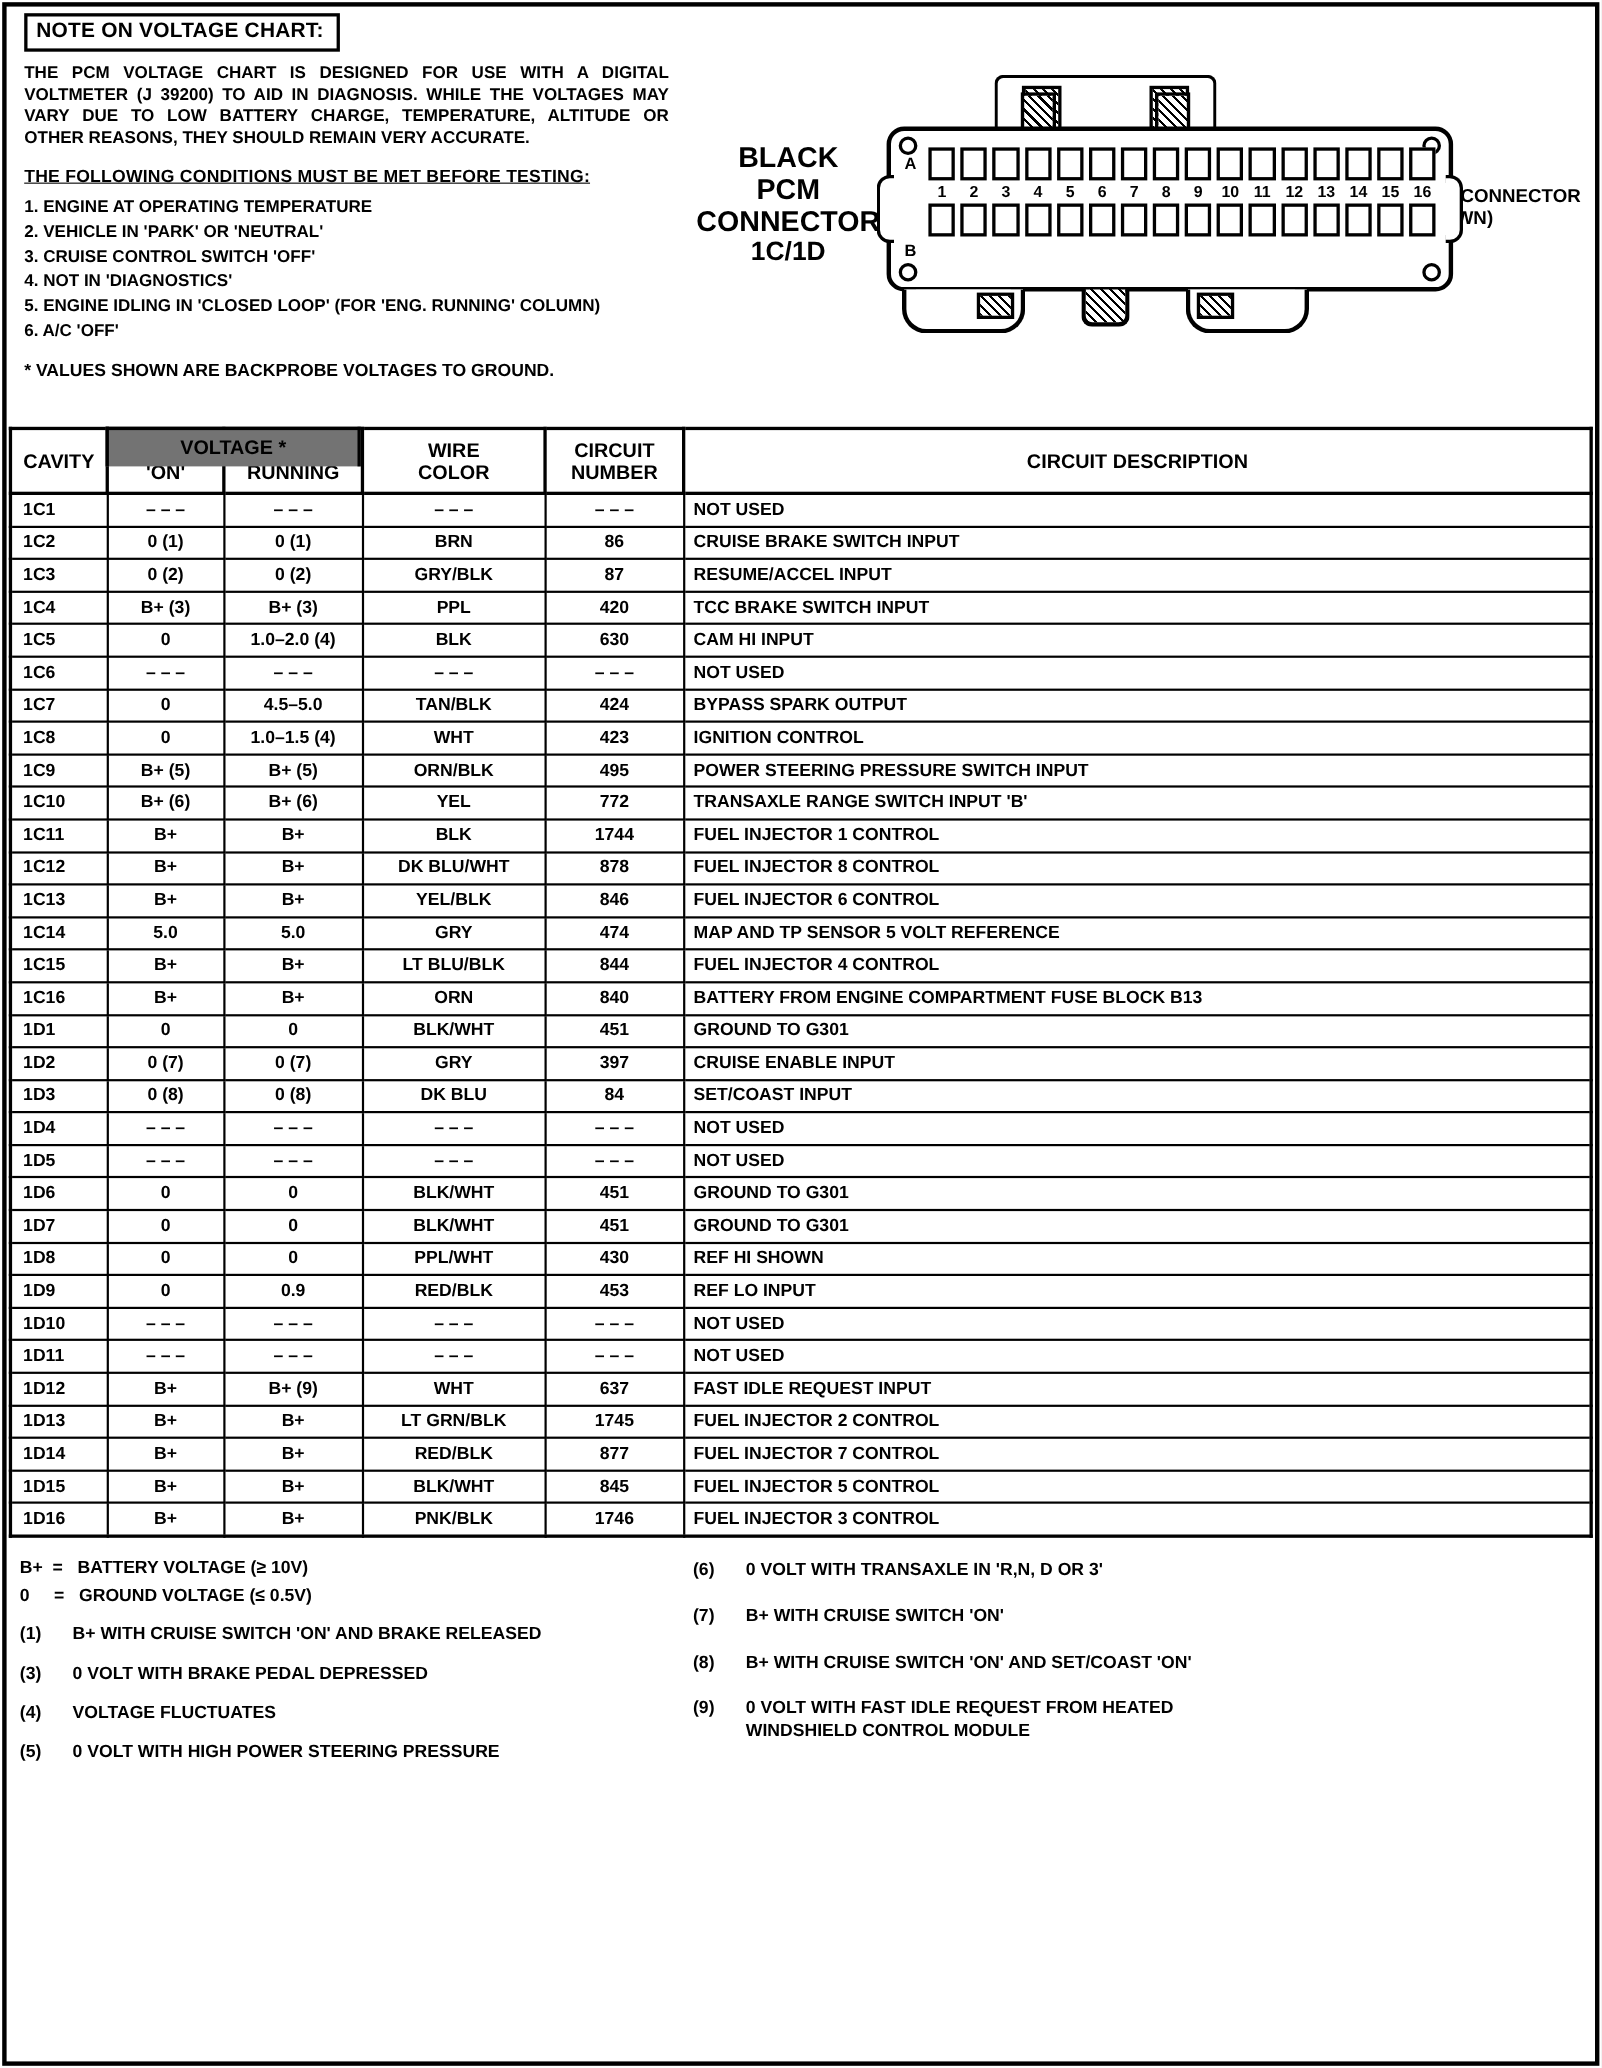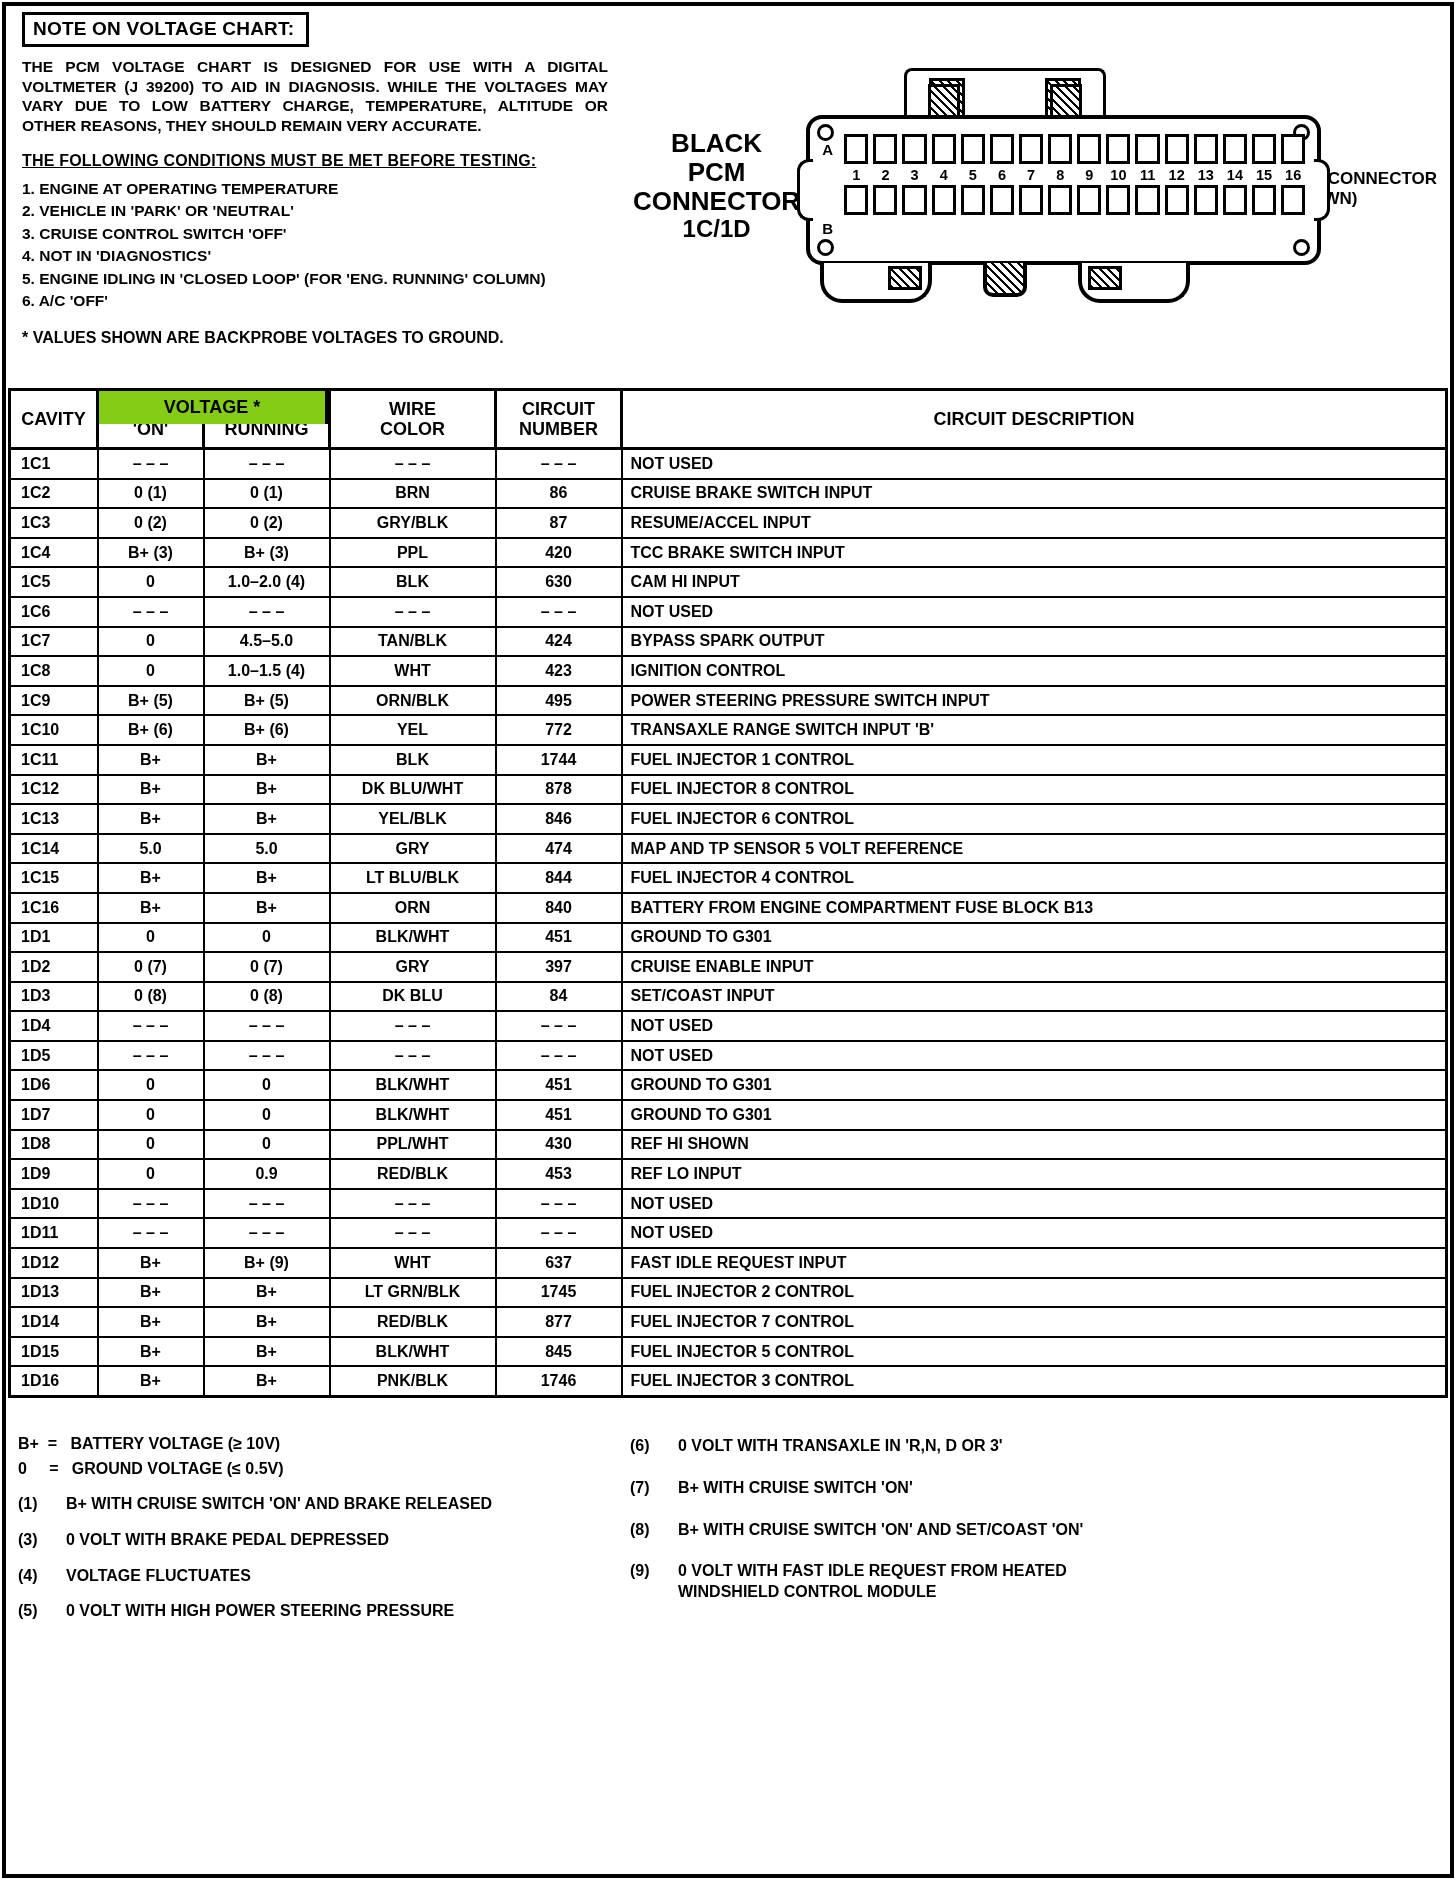--- a/index.html
+++ b/index.html
@@ -64,34 +64,34 @@
   .tab-small { position:absolute; top:195px; left:50%; transform:translateX(-50%); width:44px; height:34px;
     border:4px solid #000; border-top:none; border-radius:0 0 10px 10px;
     background:repeating-linear-gradient(45deg,#000 0 2px,#fff 2px 6px); box-sizing:border-box; }
 
   .conn-caption { margin-top:14px; font-size:17px; text-align:center; }
 
   
   .table-wrap { position:relative; margin:4px 8px 0 8px; }
   .voltage-box { position:absolute; top:0; left:88px; width:232px; height:36px;
     border:3px solid #000; border-bottom:none; box-sizing:border-box;
-    display:flex; align-items:center; justify-content:center; font-size:18px; background:#84cc16; }
+    display:flex; align-items:center; justify-content:center; font-size:18px; background:#737373; }
   table.vchart { border-collapse:collapse; table-layout:fixed; width:100%; margin-top:36px;
     border:3px solid #000; }
   .vchart th { border:3px solid #000; font-size:18px; line-height:1.12; padding:5px 2px;
     white-space:pre-line; text-align:center; height:46px; }
   .vchart th.h-desc { font-size:18px; }
   .vchart td { border:2px solid #000; font-size:16px; height:27.6px; padding:0 4px;
     white-space:nowrap; overflow:hidden; }
   .vchart td.c-cavity { text-align:left; padding-left:10px; }
   .vchart td.c-key, .vchart td.c-eng, .vchart td.c-wire, .vchart td.c-circ { text-align:center; }
   .vchart td.c-desc { text-align:left; padding-left:8px; }
 
   
-  .footer { display:flex; padding:36px 14px 0 18px; font-size:16px; }
+  .footer { display:flex; padding:18px 14px 0 18px; font-size:16px; }
   .fn-left { width:612px; flex-shrink:0; }
   .fn-right { width:530px; padding-top:2px; }
   .fn-legend-item { white-space:pre; margin-bottom:5px; line-height:1.25; }
   .fn-item { display:flex; margin-top:15px; line-height:1.3; }
   .fn-right .fn-item { margin-top:0; margin-bottom:21px; }
   .fn-tag { width:48px; flex-shrink:0; }
   .fn-text { flex:1; }
   .fn-left .fn-block { margin-top:12px; }
 </style>
 </head>

